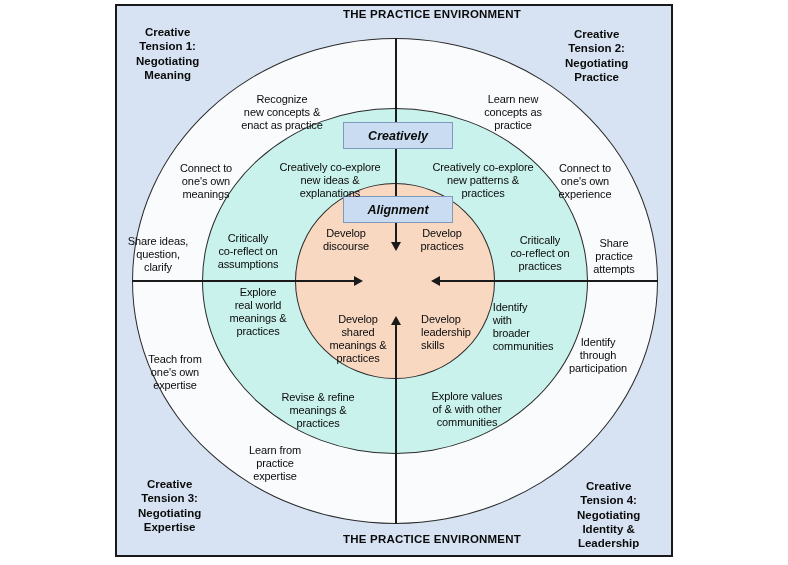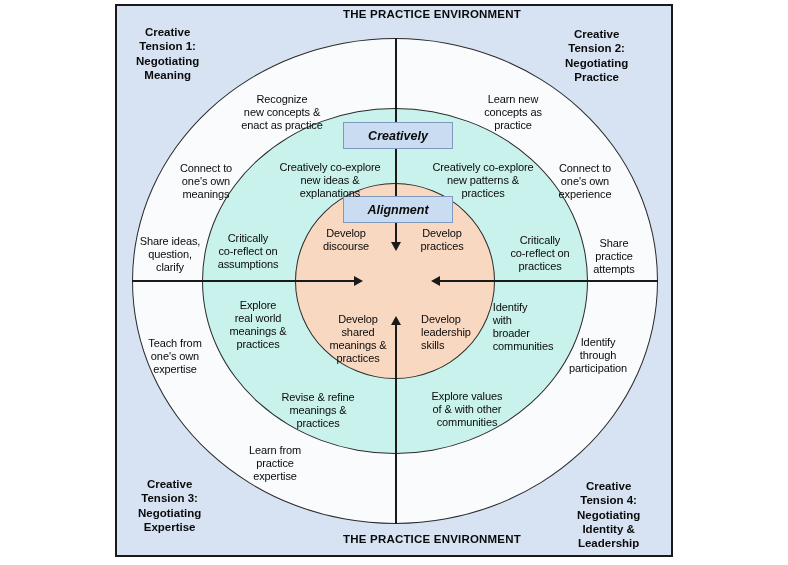--- a/index.html
+++ b/index.html
@@ -104,55 +104,55 @@
 meanings</div>
   <div class="lbl" style="left:330px; top:180px">Creatively co-explore
 new ideas &amp;
 explanations</div>
   <div class="lbl" style="left:483px; top:180px">Creatively co-explore
 new patterns &amp;
 practices</div>
   <div class="lbl" style="left:585px; top:181px">Connect to
 one's own
 experience</div>
-  <div class="lbl" style="left:170px; top:254px">Share ideas,
+  <div class="lbl" style="left:158px; top:254px">Share ideas,
 question,
 clarify</div>
   <div class="lbl" style="left:248px; top:251px">Critically
 co-reflect on
 assumptions</div>
   <div class="lbl" style="left:346px; top:240px">Develop
 discourse</div>
   <div class="lbl" style="left:442px; top:240px">Develop
 practices</div>
   <div class="lbl" style="left:540px; top:253px">Critically
 co-reflect on
 practices</div>
   <div class="lbl" style="left:614px; top:256px">Share
 practice
 attempts</div>
-  <div class="lbl" style="left:258px; top:325px">Explore
+  <div class="lbl" style="left:258px; top:312px">Explore
 real world
 meanings &amp;
 practices</div>
   <div class="lbl" style="left:358px; top:339px">Develop
 shared
 meanings &amp;
 practices</div>
   <div class="lbl align-left" style="left:446px; top:332px">Develop
 leadership
 skills</div>
   <div class="lbl align-left" style="left:523px; top:327px">Identify
 with
 broader
 communities</div>
   <div class="lbl" style="left:598px; top:355px">Identify
 through
 participation</div>
-  <div class="lbl" style="left:175px; top:356px">Teach from
+  <div class="lbl" style="left:175px; top:372px">Teach from
 one's own
 expertise</div>
   <div class="lbl" style="left:318px; top:410px">Revise &amp; refine
 meanings &amp;
 practices</div>
   <div class="lbl" style="left:467px; top:409px">Explore values
 of &amp; with other
 communities</div>
   <div class="lbl" style="left:275px; top:463px">Learn from
 practice

